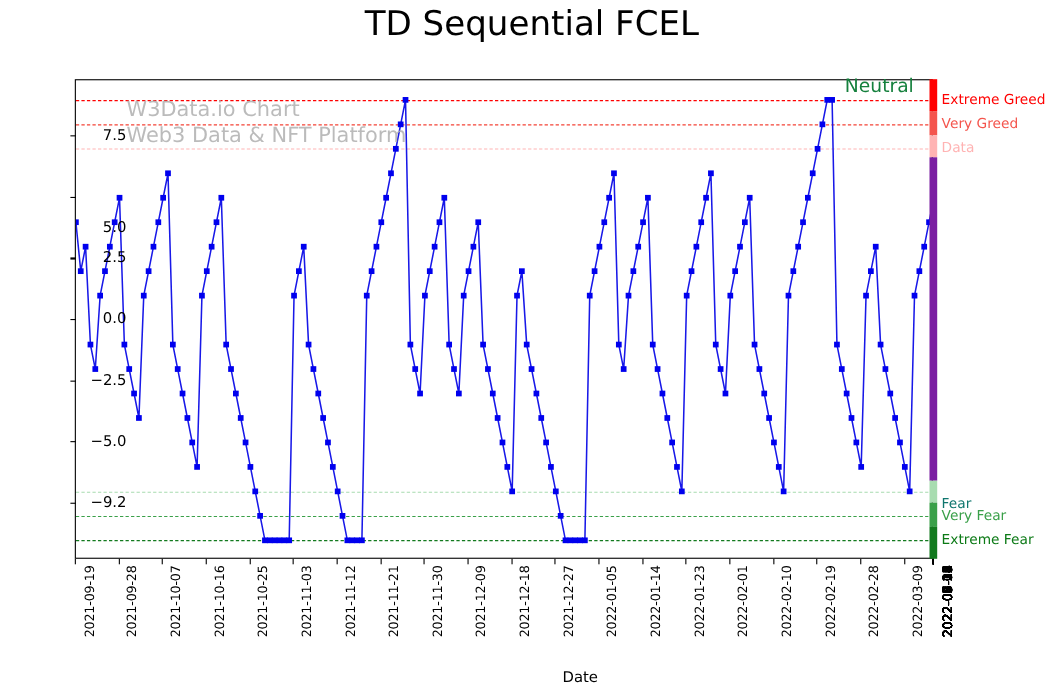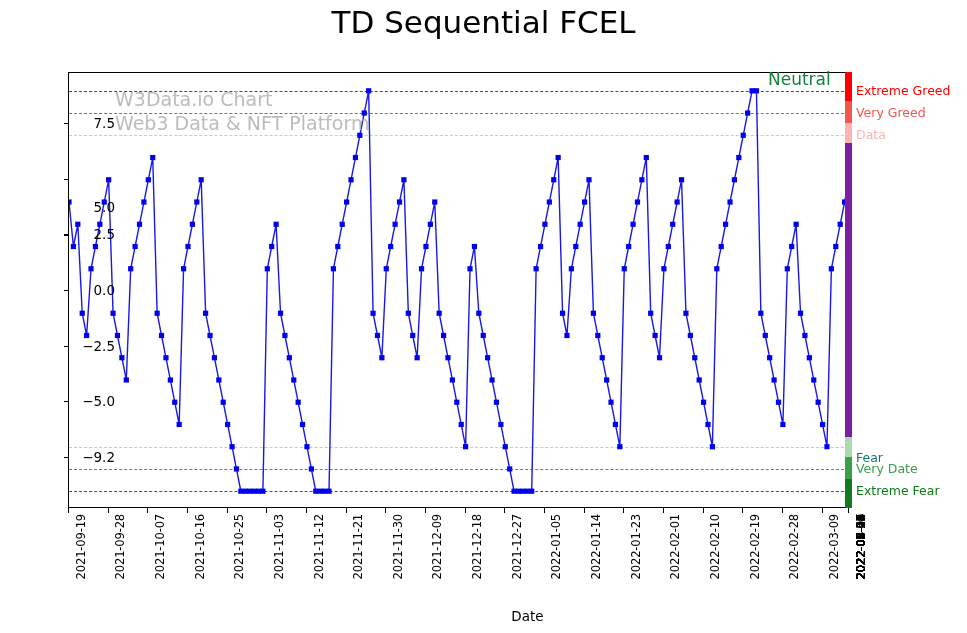--- a/index.html
+++ b/index.html
@@ -387,17 +387,17 @@
       <div class="cbar-seg" style="top: 71.1837px; height: 293.633px; background: rgb(123, 31, 162);"></div>
       <div class="cbar-seg" style="top: 364.816px; height: 20.0204px; background: rgb(168, 220, 176);"></div>
       <div class="cbar-seg" style="top: 384.837px; height: 22.2449px; background: rgb(58, 160, 73);"></div>
       <div class="cbar-seg" style="top: 407.082px; height: 28.9184px; background: rgb(18, 122, 30);"></div>
     </div>
   <div id="cbar-labels">
       <div class="cbar-label" style="top: 89.7959px; color: rgb(255, 0, 0);">Extreme Greed</div>
       <div class="cbar-label" style="top: 112.041px; color: rgb(244, 85, 77);">Very Greed</div>
       <div class="cbar-label" style="top: 134.286px; color: rgb(255, 179, 179);">Data</div>
       <div class="cbar-label" style="top: 457px; color: #0f766e;">Fear</div>
-      <div class="cbar-label" style="top: 467.959px; color: rgb(58, 160, 73);">Very Date</div>
+      <div class="cbar-label" style="top: 467.959px; color: rgb(58, 160, 73);">Very Fear</div>
       <div class="cbar-label" style="top: 490.204px; color: rgb(12, 122, 22);">Extreme Fear</div>
     </div>
 
 </div>
 
 </body></html>

